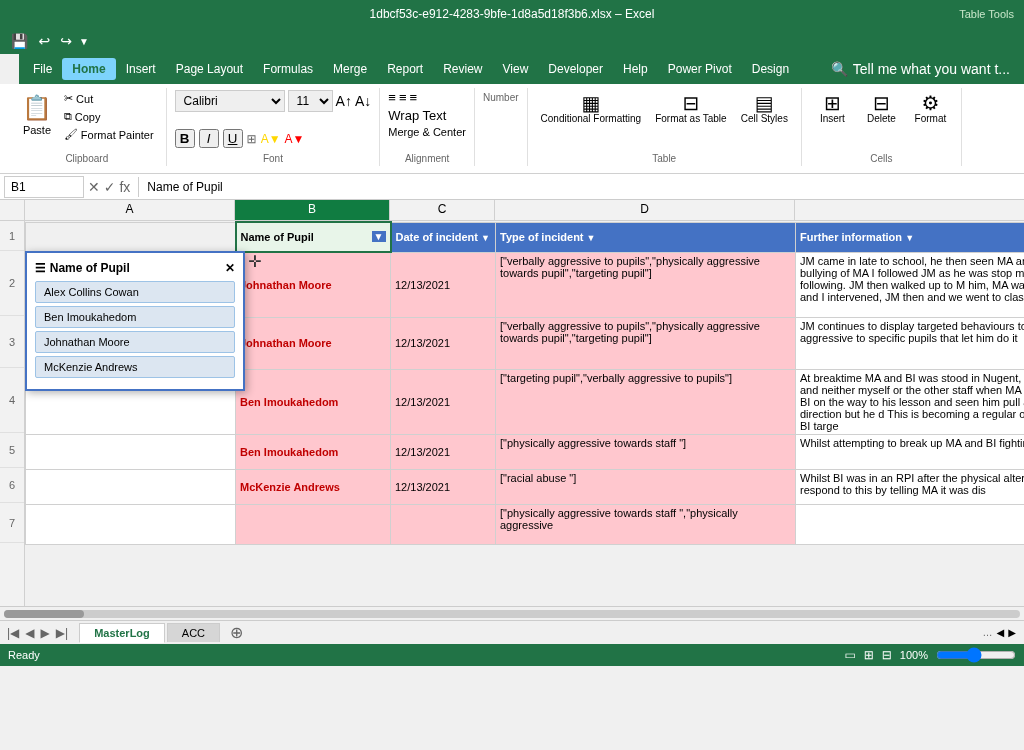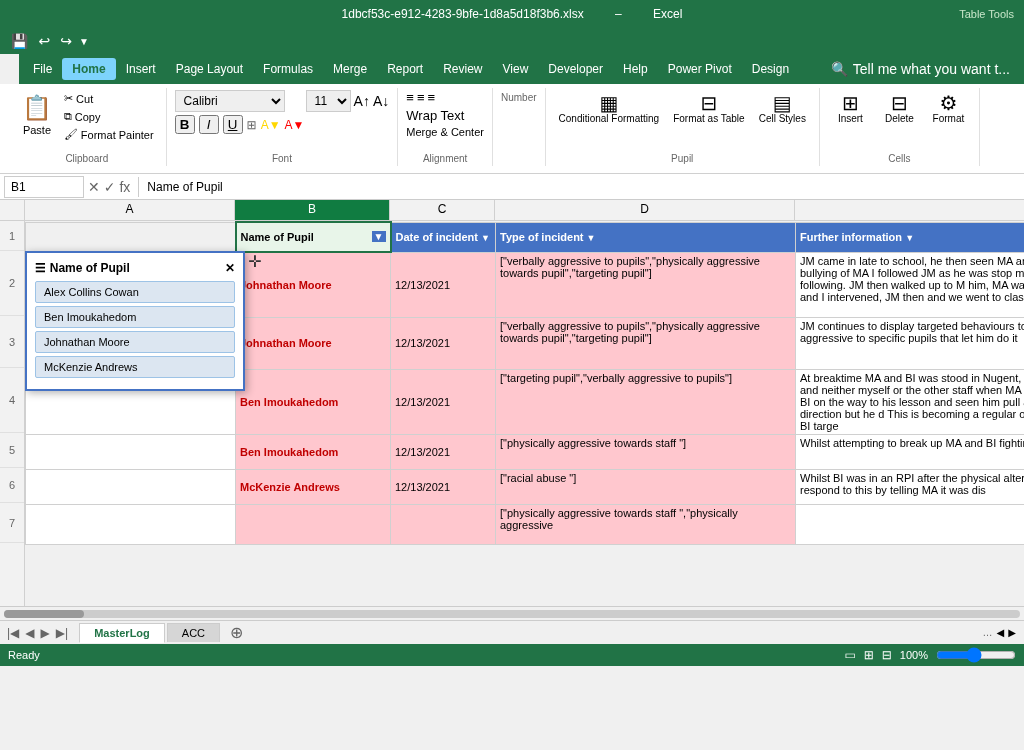--- a/index.html
+++ b/index.html
@@ -10,21 +10,20 @@
       background: #217346;
       color: white;
       text-align: center;
       padding: 4px 0;
       font-size: 12px;
       height: 28px;
       display: flex;
       align-items: center;
       justify-content: center;
       position: relative;
-      gap: 28px;
     }
     .title-bar-right {
       position: absolute;
       right: 10px;
       font-size: 11px;
       color: #c8e6c9;
     }
 
     
     .menu-bar {
@@ -115,21 +114,20 @@
       font-size: 12px;
       width: 110px;
       height: 22px;
     }
     .font-size-select {
       border: 1px solid #ccc;
       padding: 2px 4px;
       font-size: 12px;
       width: 45px;
       height: 22px;
-      margin-left: 18px;
     }
 
     
     .formula-bar {
       background: white;
       border-bottom: 1px solid #ccc;
       display: flex;
       align-items: center;
       height: 26px;
       padding: 0 4px;
@@ -303,21 +301,21 @@
         <div class="ribbon-small-btn">
           <span>🖌</span>
           <span>Format Painter</span>
         </div>
       </div>
     </div>
     <div class="ribbon-group-label">Clipboard</div>
   </div>
 
   <div class="ribbon-group">
-    <div style="display:flex; flex-direction:column; gap:3px;">
+    <div style="display:flex; flex-direction:column; gap:17px;">
       <div style="display:flex; gap:3px; align-items:center;">
         <select class="font-select">
           <option>Calibri</option>
         </select>
         <select class="font-size-select">
           <option>11</option>
         </select>
         <span style="font-size:14px; cursor:pointer;">A↑</span>
         <span style="font-size:14px; cursor:pointer;">A↓</span>
       </div>
@@ -362,21 +360,21 @@
       </div>
       <div class="format-icon-btn">
         <div class="format-icon">⊟</div>
         <span style="font-size:10px;">Format as Table</span>
       </div>
       <div class="format-icon-btn">
         <div class="format-icon">▤</div>
         <span style="font-size:10px;">Cell Styles</span>
       </div>
     </div>
-    <div class="ribbon-group-label">Pupil</div>
+    <div class="ribbon-group-label">Table</div>
   </div>
 
   <div class="ribbon-group">
     <div style="display:flex; gap:4px;">
       <div class="format-icon-btn">
         <div class="format-icon">⊞</div>
         <span style="font-size:10px;">Insert</span>
       </div>
       <div class="format-icon-btn">
         <div class="format-icon">⊟</div>

